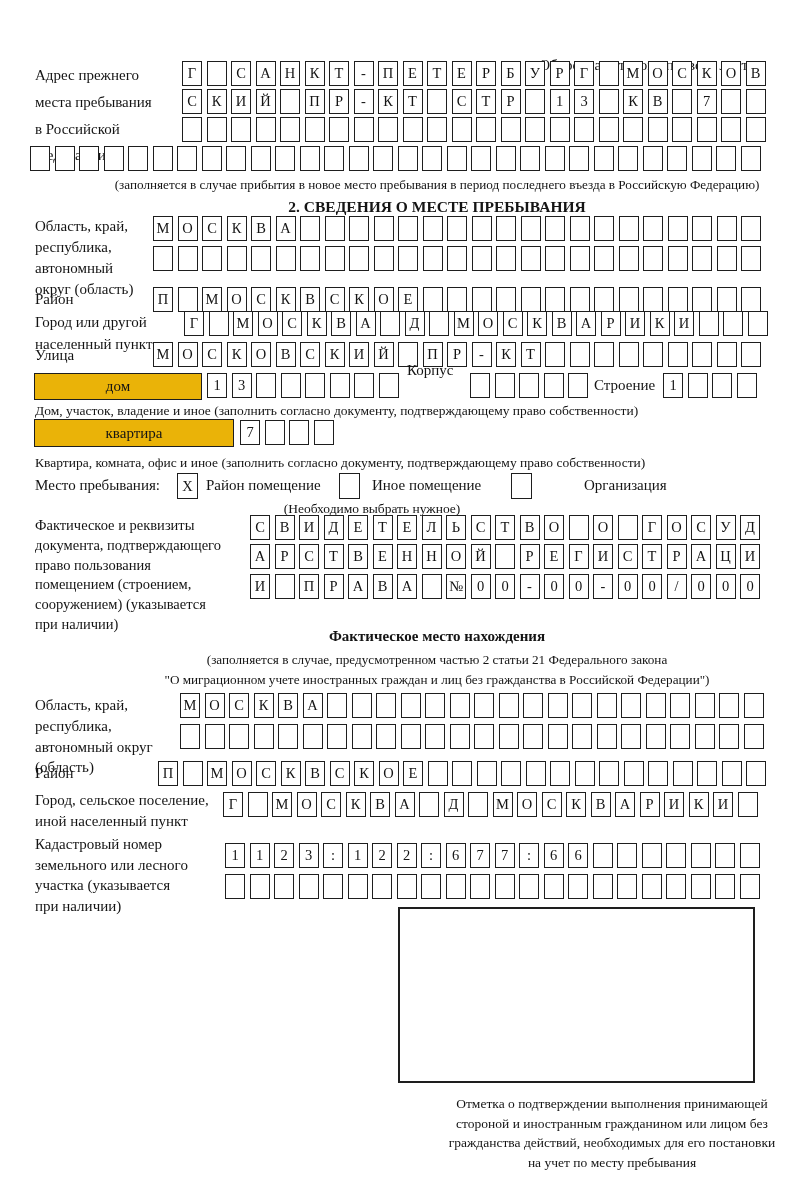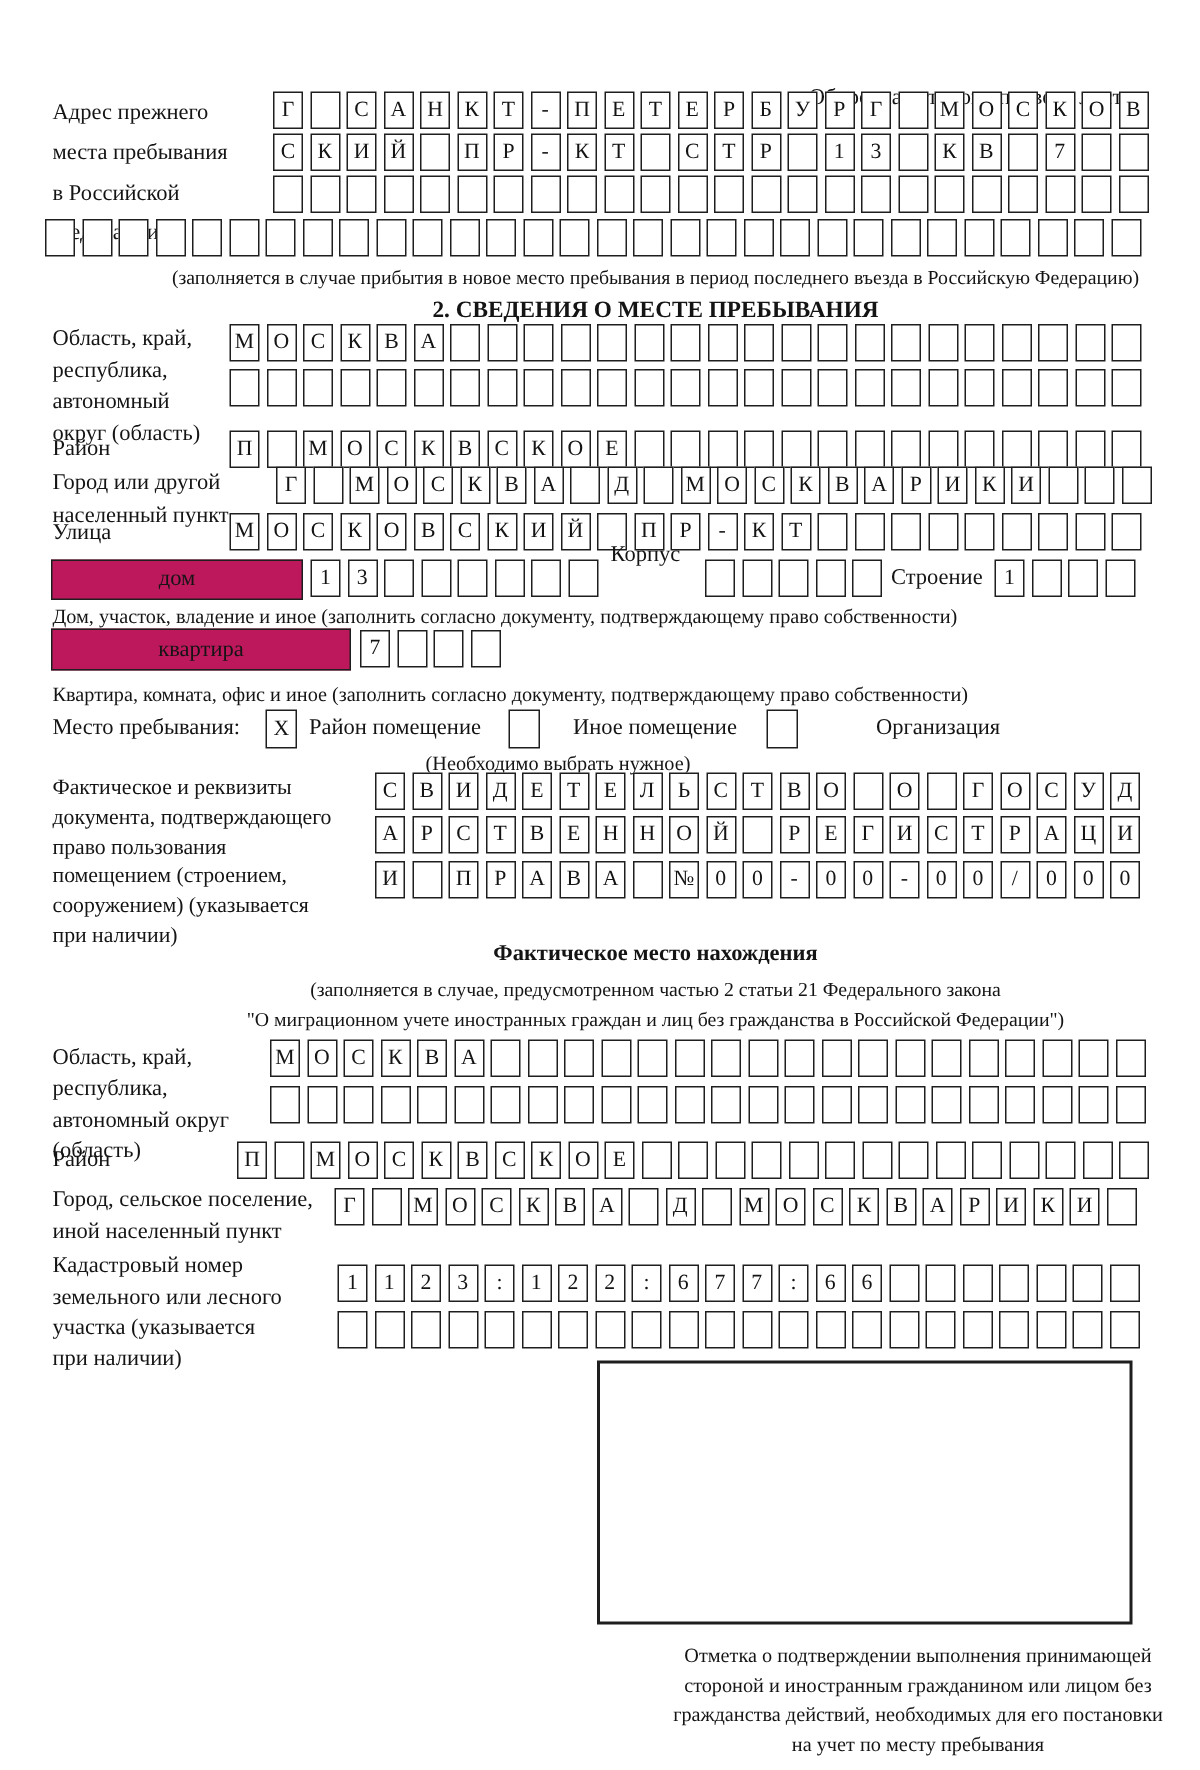--- a/index.html
+++ b/index.html
@@ -19,21 +19,21 @@
     border:1.5px solid #1e1e1e; display:flex; align-items:center; justify-content:center;
     font-size:14.5px; line-height:1; background:#fff;
   }
   .cellbox {
     position:absolute; width:21px; height:26px; box-sizing:border-box;
     border:1.5px solid #1e1e1e; display:flex; align-items:center; justify-content:center;
     font-size:14.5px; background:#fff;
   }
   .wbox {
     position:absolute; box-sizing:border-box; border:1.5px solid #1e1e1e;
-    display:flex; align-items:center; justify-content:center; font-size:15px; background:#be185d;
+    display:flex; align-items:center; justify-content:center; font-size:15px; background:#eab308;
   }
   .bigbox { position:absolute; box-sizing:border-box; border:2px solid #1e1e1e; background:#fff; }
 </style>
 </head>
 <body>
 
 <div class="page">
 
   <div class="lbl right" style="top:20px; left:390px; width:365px;">Оборотная сторона первого листа</div>
 
@@ -341,21 +341,21 @@
       <span class="cell"></span>
       <span class="cell"></span>
       <span class="cell"></span>
     </div>
   <div class="lbl" style="top:455px; left:35px; font-size:13.5px;">Квартира, комната, офис и иное (заполнить согласно документу, подтверждающему право собственности)</div>
 
   <div class="lbl" style="top:477px; left:35px;">Место пребывания:</div>
   <div class="cellbox" style="left:177px; top:473px;">X</div>
   <div class="lbl" style="top:477px; left:206px;">Район помещение</div>
   <div class="cellbox" style="left:339px; top:473px;"></div>
-  <div class="lbl" style="top:477px; left:372px;margin-left:10px;">Иное помещение</div>
+  <div class="lbl" style="top:477px; left:372px;">Иное помещение</div>
   <div class="cellbox" style="left:511px; top:473px;"></div>
   <div class="lbl" style="top:477px; left:556px;margin-left:28px;">Организация</div>
   <div class="lbl center" style="top:501px; left:150px; width:370px; font-size:13.5px;">(Необходимо выбрать нужное)</div>
 
   <div class="lbl lines" style="top:516px; left:35px; line-height:19.8px; font-size:14.5px;">
     <div>Фактическое и реквизиты</div>
     <div>документа, подтверждающего</div>
     <div>право пользования</div>
     <div>помещением (строением,</div>
     <div>сооружением) (указывается</div>

